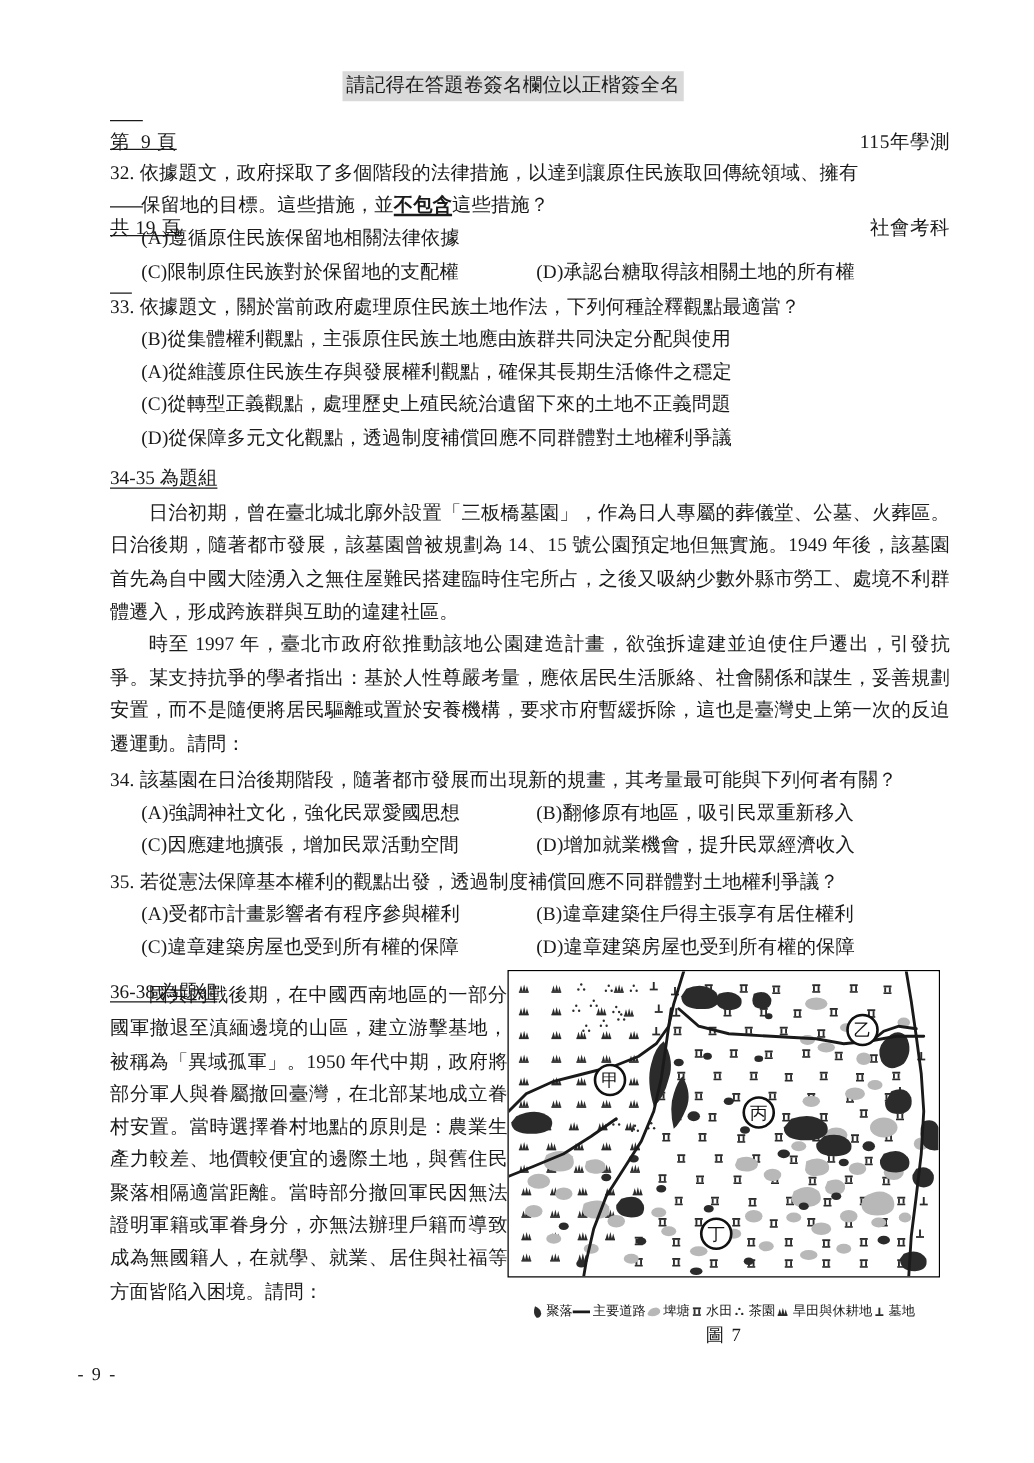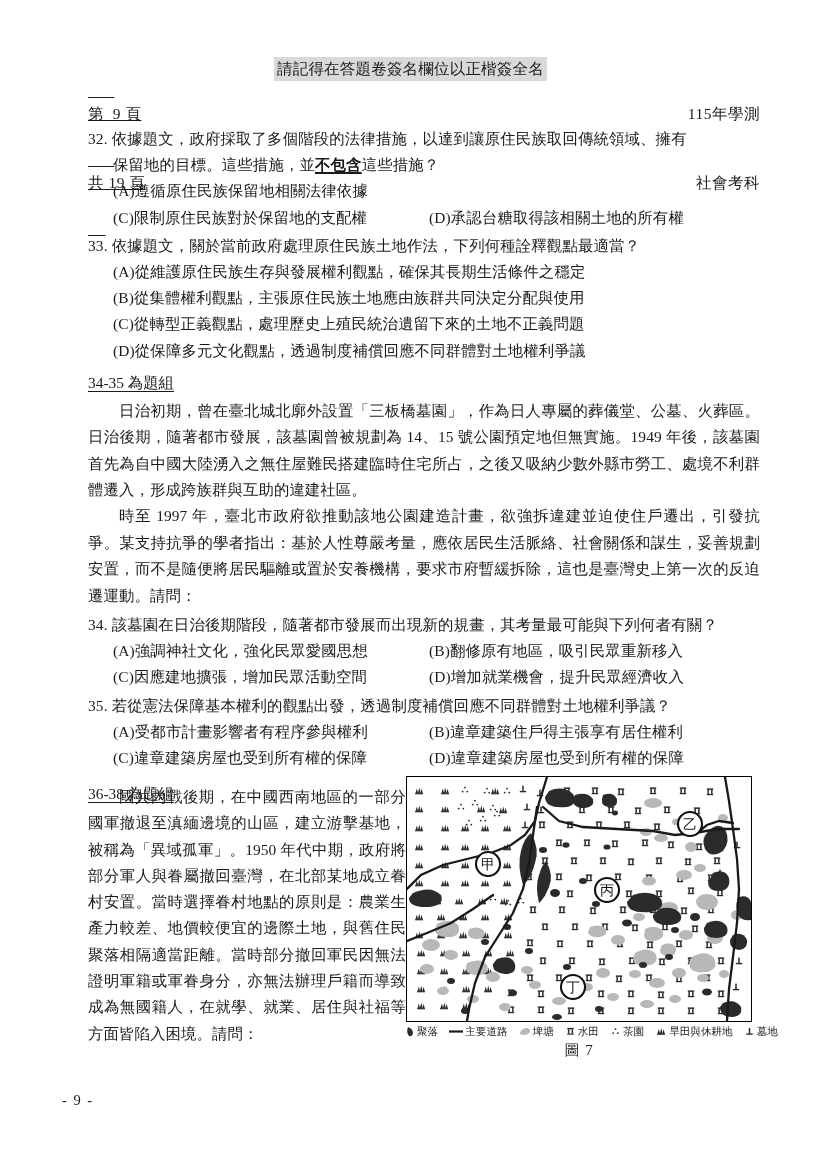--- a/index.html
+++ b/index.html
@@ -156,29 +156,29 @@
     position: relative;
     width: 344px;
     height: 244px;
     border: 1.3px solid #000;
     background: #ffffff;
     overflow: hidden;
   }
   .map-svg { display: block; width: 100%; height: 100%; }
 
   .legend {
-    margin-top: 3px;
+    margin-top: 21px;
     width: 346px;
     display: flex;
     align-items: center;
-    gap: 11px;
+    gap: 0px;
     font-size: 10.6px;
     line-height: 13px;
     white-space: nowrap;
-    justify-content: flex-start;
+    justify-content: center;
   }
   .leg-item { display: flex; align-items: center; gap: 2px; }
   .fig-caption {
     margin-top: 3px;
     width: 346px;
     text-align: center;
     font-size: 15px;
     letter-spacing: 1px;
   }
 
@@ -220,22 +220,22 @@
         <div class="opt-row">
           <span class="opt-a">(C)限制原住民族對於保留地的支配權</span>
           <span class="opt-b">(D)承認台糖取得該相關土地的所有權</span>
         </div>
       </div>
     </div>
 
     <div class="q">
       <div class="q-line q-head"><span>33.</span> <span>依據題文，關於當前政府處理原住民族土地作法，下列何種詮釋觀點最適當？</span></div>
       <div class="opts">
+        <div class="q-line opt-full">(B)從集體權利觀點，主張原住民族土地應由族群共同決定分配與使用</div>
         <div class="q-line opt-full">(A)從維護原住民族生存與發展權利觀點，確保其長期生活條件之穩定</div>
-        <div class="q-line opt-full">(B)從集體權利觀點，主張原住民族土地應由族群共同決定分配與使用</div>
         <div class="q-line opt-full">(C)從轉型正義觀點，處理歷史上殖民統治遺留下來的土地不正義問題</div>
         <div class="q-line opt-full">(D)從保障多元文化觀點，透過制度補償回應不同群體對土地權利爭議</div>
       </div>
     </div>
 
     <div class="group-title"><span class="gt">34-35 為題組</span></div>
     <div class="para indent">日治初期，曾在臺北城北廓外設置「三板橋墓園」，作為日人專屬的葬儀堂、公墓、火葬區。日治後期，隨著都市發展，該墓園曾被規劃為 14、15 號公園預定地但無實施。1949 年後，該墓園首先為自中國大陸湧入之無住屋難民搭建臨時住宅所占，之後又吸納少數外縣市勞工、處境不利群體遷入，形成跨族群與互助的違建社區。</div>
     <div class="para indent">時至 1997 年，臺北市政府欲推動該地公園建造計畫，欲強拆違建並迫使住戶遷出，引發抗爭。某支持抗爭的學者指出：基於人性尊嚴考量，應依居民生活脈絡、社會關係和謀生，妥善規劃安置，而不是隨便將居民驅離或置於安養機構，要求市府暫緩拆除，這也是臺灣史上第一次的反迫遷運動。請問：</div>
 
     <div class="q" style="margin-top:3px;">

